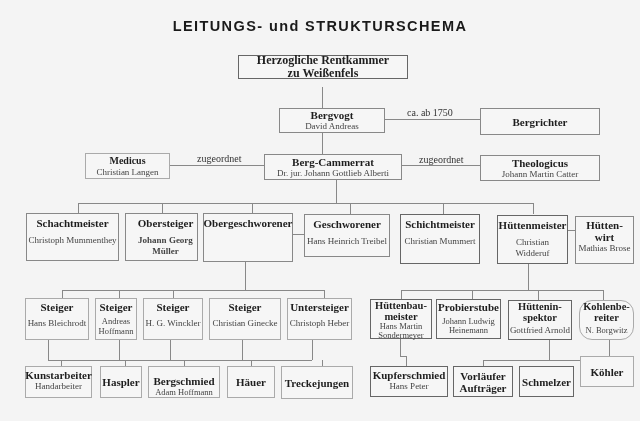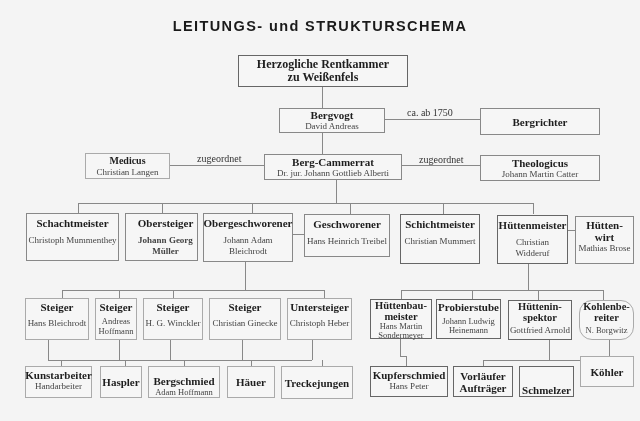--- a/index.html
+++ b/index.html
@@ -65,21 +65,21 @@
   <div class="line v" style="left:322px; top:360px; height:6px;"></div>
   <div class="line v" style="left:400px; top:338px; height:18px;"></div>
   <div class="line h" style="left:400px; top:356px; width:6px;"></div>
   <div class="line v" style="left:406px; top:356px; height:10px;"></div>
   <div class="line v" style="left:549px; top:338px; height:22px;"></div>
   <div class="line h" style="left:483px; top:360px; width:126px;"></div>
   <div class="line v" style="left:483px; top:360px; height:6px;"></div>
   <div class="line v" style="left:609px; top:338px; height:28px;"></div>
 </div>
 
-<div class="box dark" style="left:238px; top:55px; width:170px; height:32px; justify-content:center;">
+<div class="box dark" style="left:238px; top:55px; width:170px; height:24px; justify-content:center;">
   <div class="lbl" style="font-size:12px; line-height:13px;">Herzogliche Rentkammer
 zu Weißenfels</div>
 </div>
 
 <div class="box" style="left:279px; top:108px; width:106px; height:25px; justify-content:center;">
   <div class="lbl">Bergvogt</div>
   <div class="nm">David Andreas</div>
 </div>
 <div class="note" style="left:407px; top:107px;">ca. ab 1750</div>
 <div class="box" style="left:480px; top:108px; width:120px; height:27px; justify-content:center;">
@@ -105,22 +105,20 @@
   <div class="lbl">Schachtmeister</div>
   <div class="nm" style="margin-top:6px;">Christoph Mummenthey</div>
 </div>
 <div class="box" style="left:125px; top:213px; width:73px; height:48px; padding-top:3px;padding-left:8px;">
   <div class="lbl">Obersteiger</div>
   <div class="nm" style="margin-top:6px;font-weight:bold;">Johann Georg
 Müller</div>
 </div>
 <div class="box" style="left:203px; top:213px; width:90px; height:49px; padding-top:3px;">
   <div class="lbl">Obergeschworener</div>
-  <div class="nm" style="margin-top:6px;">Johann Adam
-Bleichrodt</div>
 </div>
 <div class="box" style="left:304px; top:214px; width:86px; height:43px; padding-top:3px;">
   <div class="lbl">Geschworener</div>
   <div class="nm" style="margin-top:6px;">Hans Heinrich Treibel</div>
 </div>
 <div class="box dark" style="left:400px; top:214px; width:80px; height:50px; padding-top:3px;">
   <div class="lbl">Schichtmeister</div>
   <div class="nm" style="margin-top:6px;">Christian Mummert</div>
 </div>
 <div class="box dark" style="left:497px; top:215px; width:71px; height:49px; padding-top:3px;">
@@ -196,18 +194,18 @@
 </div>
 
 <div class="box dark" style="left:370px; top:366px; width:78px; height:31px; padding-top:2px;">
   <div class="lbl">Kupferschmied</div>
   <div class="nm">Hans Peter</div>
 </div>
 <div class="box dark" style="left:453px; top:366px; width:60px; height:31px; justify-content:center;">
   <div class="lbl">Vorläufer
 Aufträger</div>
 </div>
-<div class="box dark" style="left:519px; top:366px; width:55px; height:31px; justify-content:flex-end;">
+<div class="box dark" style="left:519px; top:366px; width:55px; height:31px; justify-content:center;">
   <div class="lbl">Schmelzer</div>
 </div>
 <div class="box light" style="left:580px; top:356px; width:54px; height:31px; justify-content:center;">
   <div class="lbl">Köhler</div>
 </div>
 
 </body></html>

